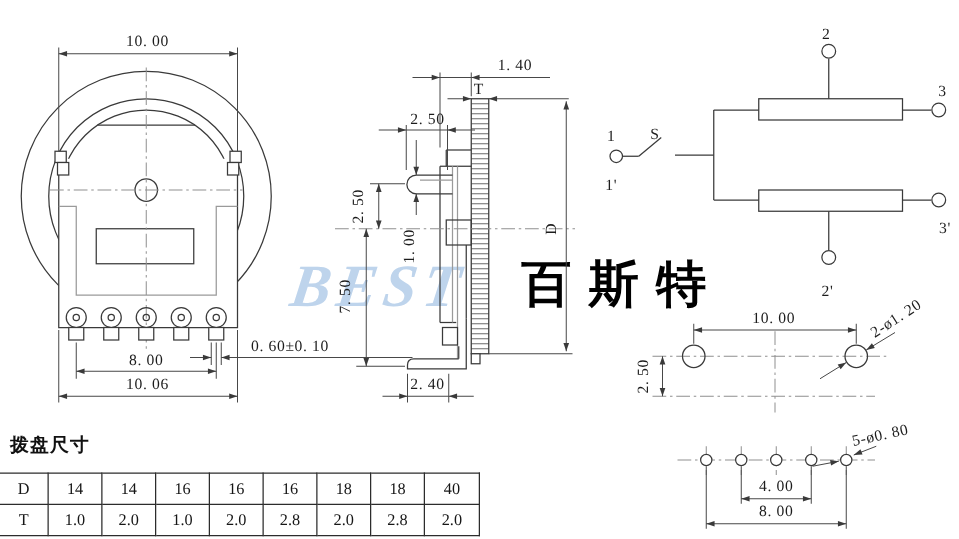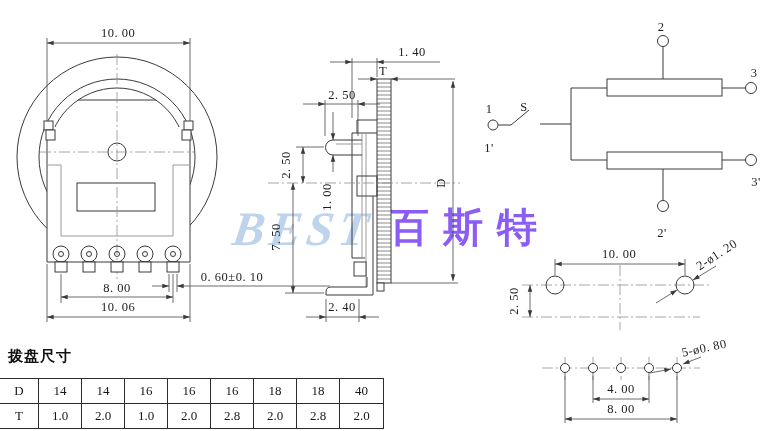--- a/index.html
+++ b/index.html
@@ -3,21 +3,21 @@
 <meta charset="utf-8">
 <style>
   html,body{margin:0;padding:0;background:#fff;}
   #stage{position:relative;width:767px;height:431px;background:#ffffff;overflow:hidden;
          font-family:"Liberation Serif",serif;}
   
   #wm{position:absolute;left:233px;top:200px;white-space:nowrap;z-index:0;user-select:none;}
   #wm .lat{display:inline-block;font-family:"Liberation Serif",serif;font-style:italic;font-weight:900;
            font-size:48px;color:#bed4ec;letter-spacing:5px;transform:skewX(-8deg);}
   #wm .chn{display:inline-block;font-family:"DejaVu Sans",sans-serif;font-weight:700;font-size:40px;
-           color:#8b5cf6;letter-spacing:14px;margin-left:16px;vertical-align:4px;}
+           color:#000000;letter-spacing:14px;margin-left:44px;vertical-align:4px;}
   svg{position:absolute;left:0;top:0;z-index:1;}
   .ln{stroke:#3a3a3a;stroke-width:1;fill:none;}
   .lnf{stroke:#3a3a3a;stroke-width:1;fill:#ffffff;}
   .lt{stroke:#474747;stroke-width:0.8;fill:none;}
   .gry{stroke:#9a9a9a;stroke-width:1;fill:none;}
   .cl{stroke:#8f8f8f;stroke-width:0.8;fill:none;stroke-dasharray:11 3 2 3;}
   .dim{font-family:"Liberation Serif",serif;font-size:12.5px;fill:#1c1c1c;letter-spacing:0.5px;}
   .hatch{stroke:#3a3a3a;stroke-width:0.6;fill:none;}
   
   #tbl-title{position:absolute;left:8px;top:347px;z-index:2;font-family:Liberation Serif, serif;

